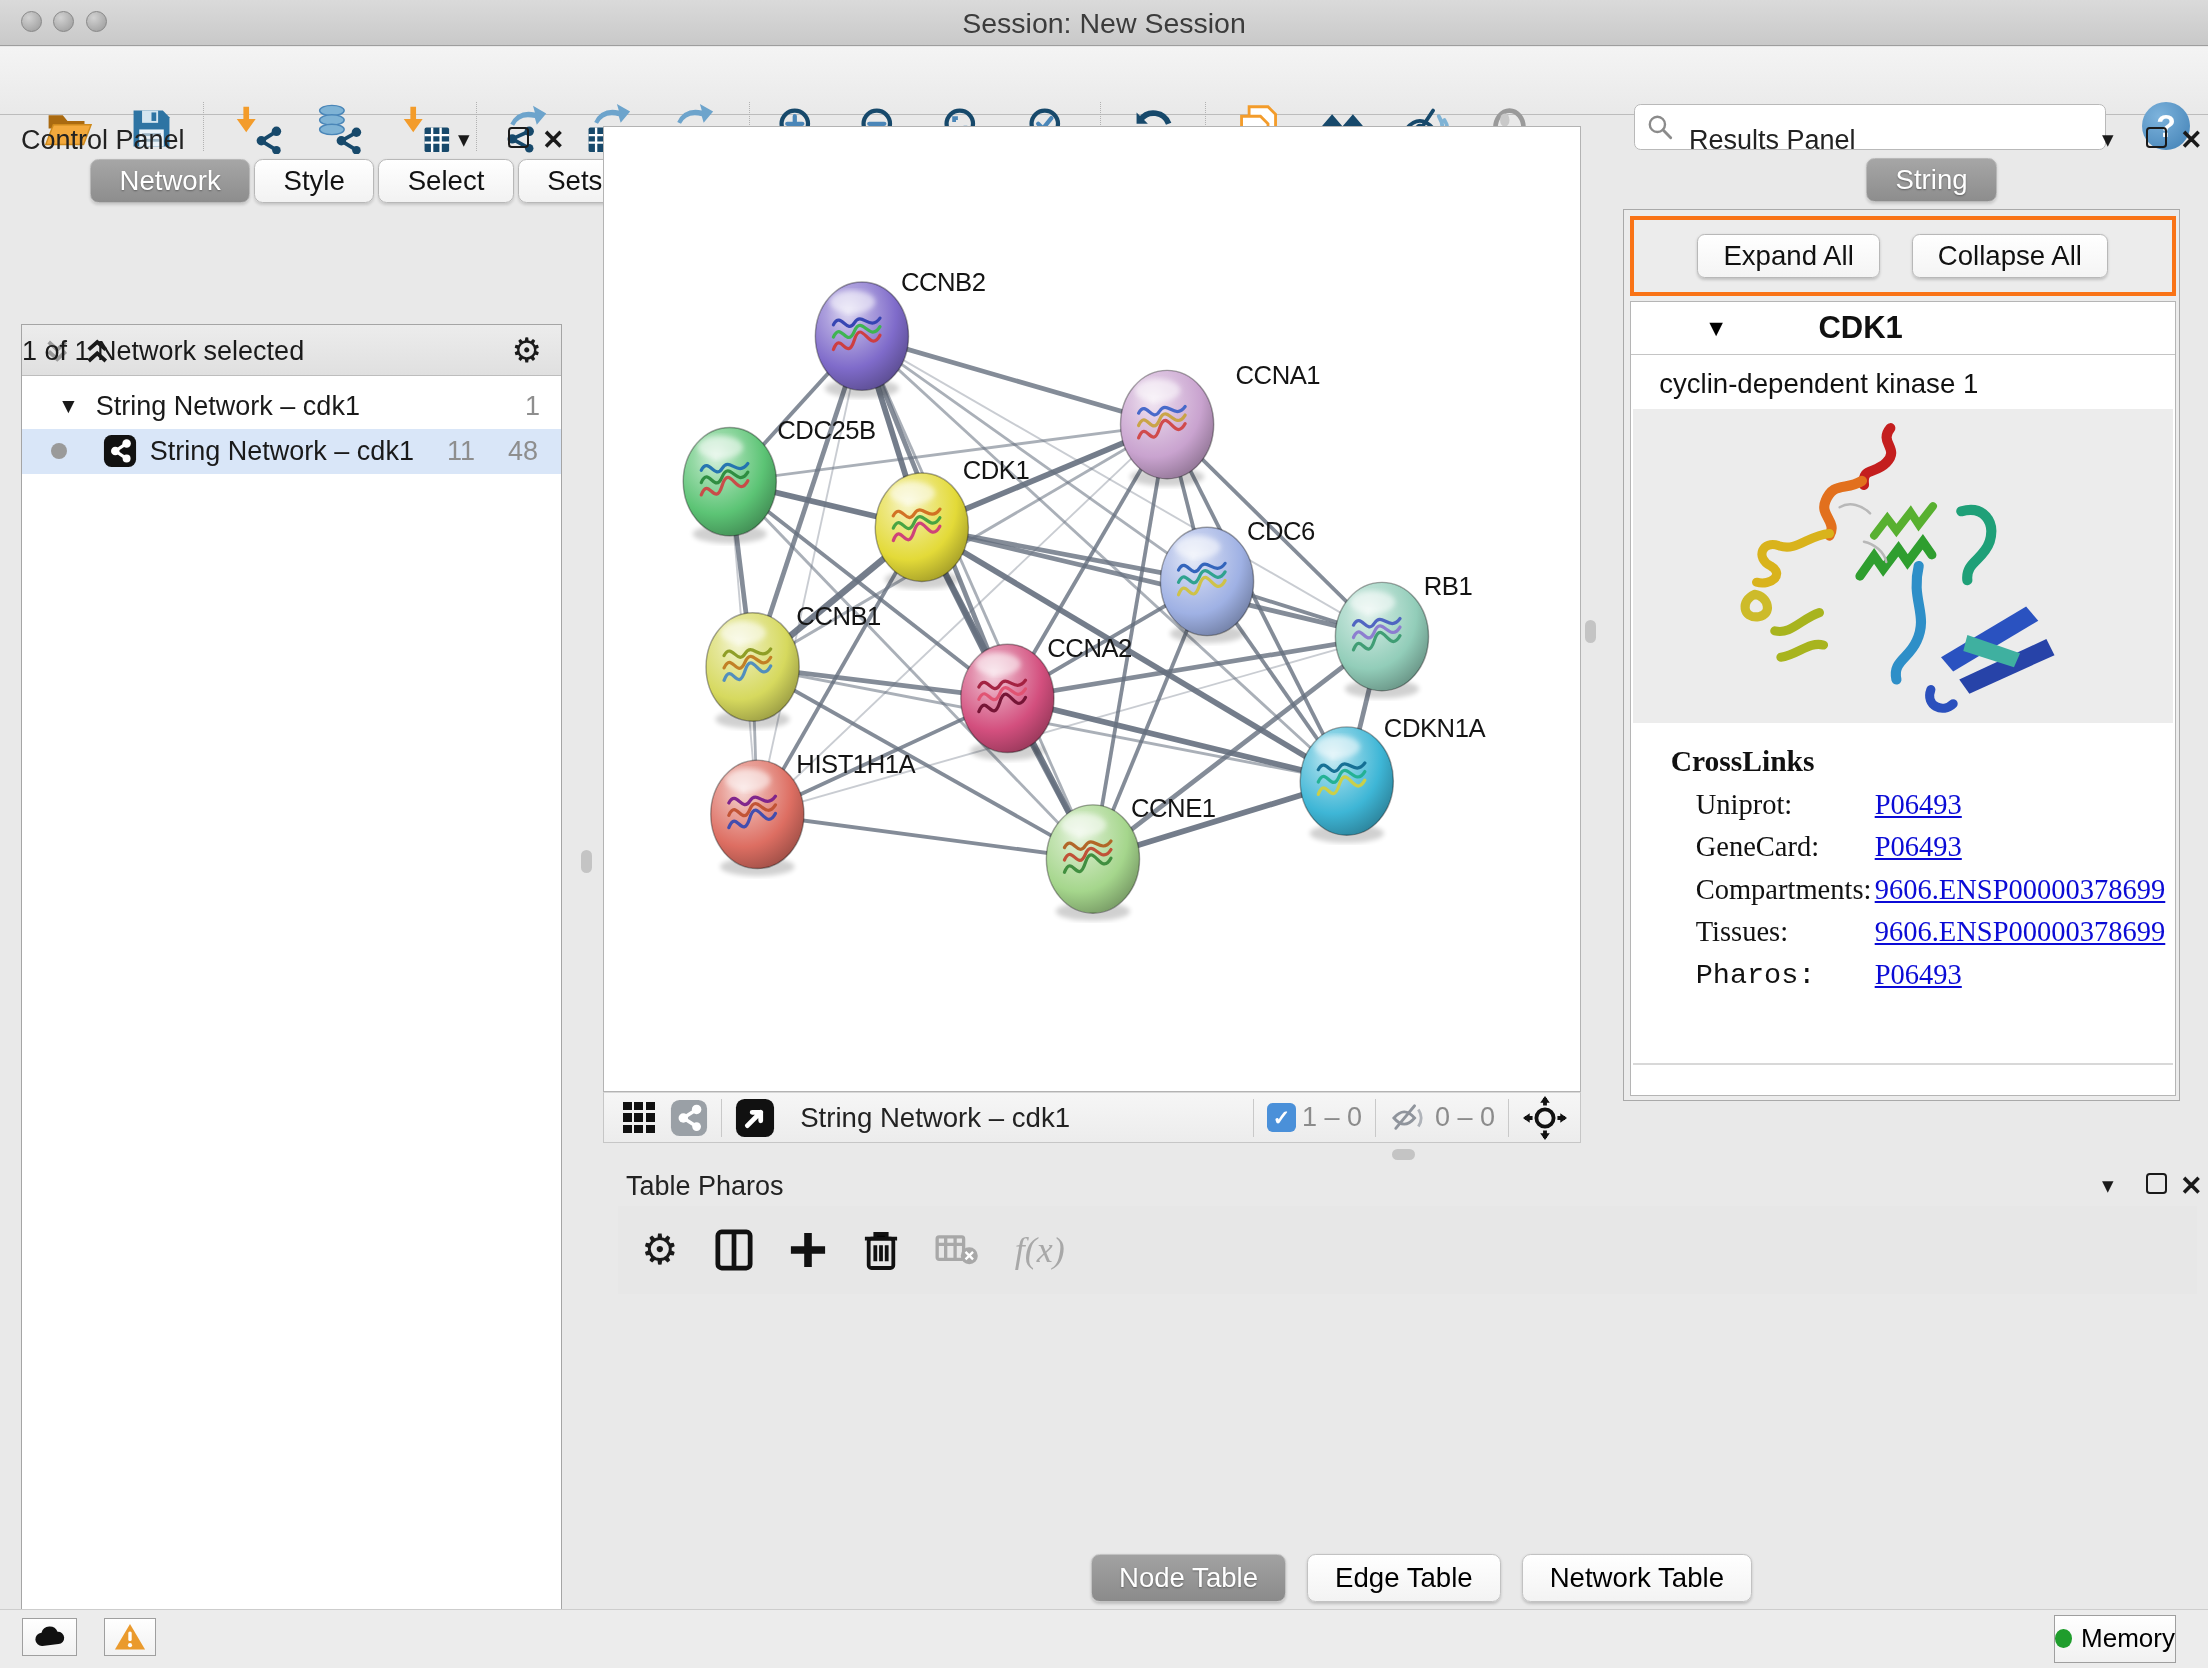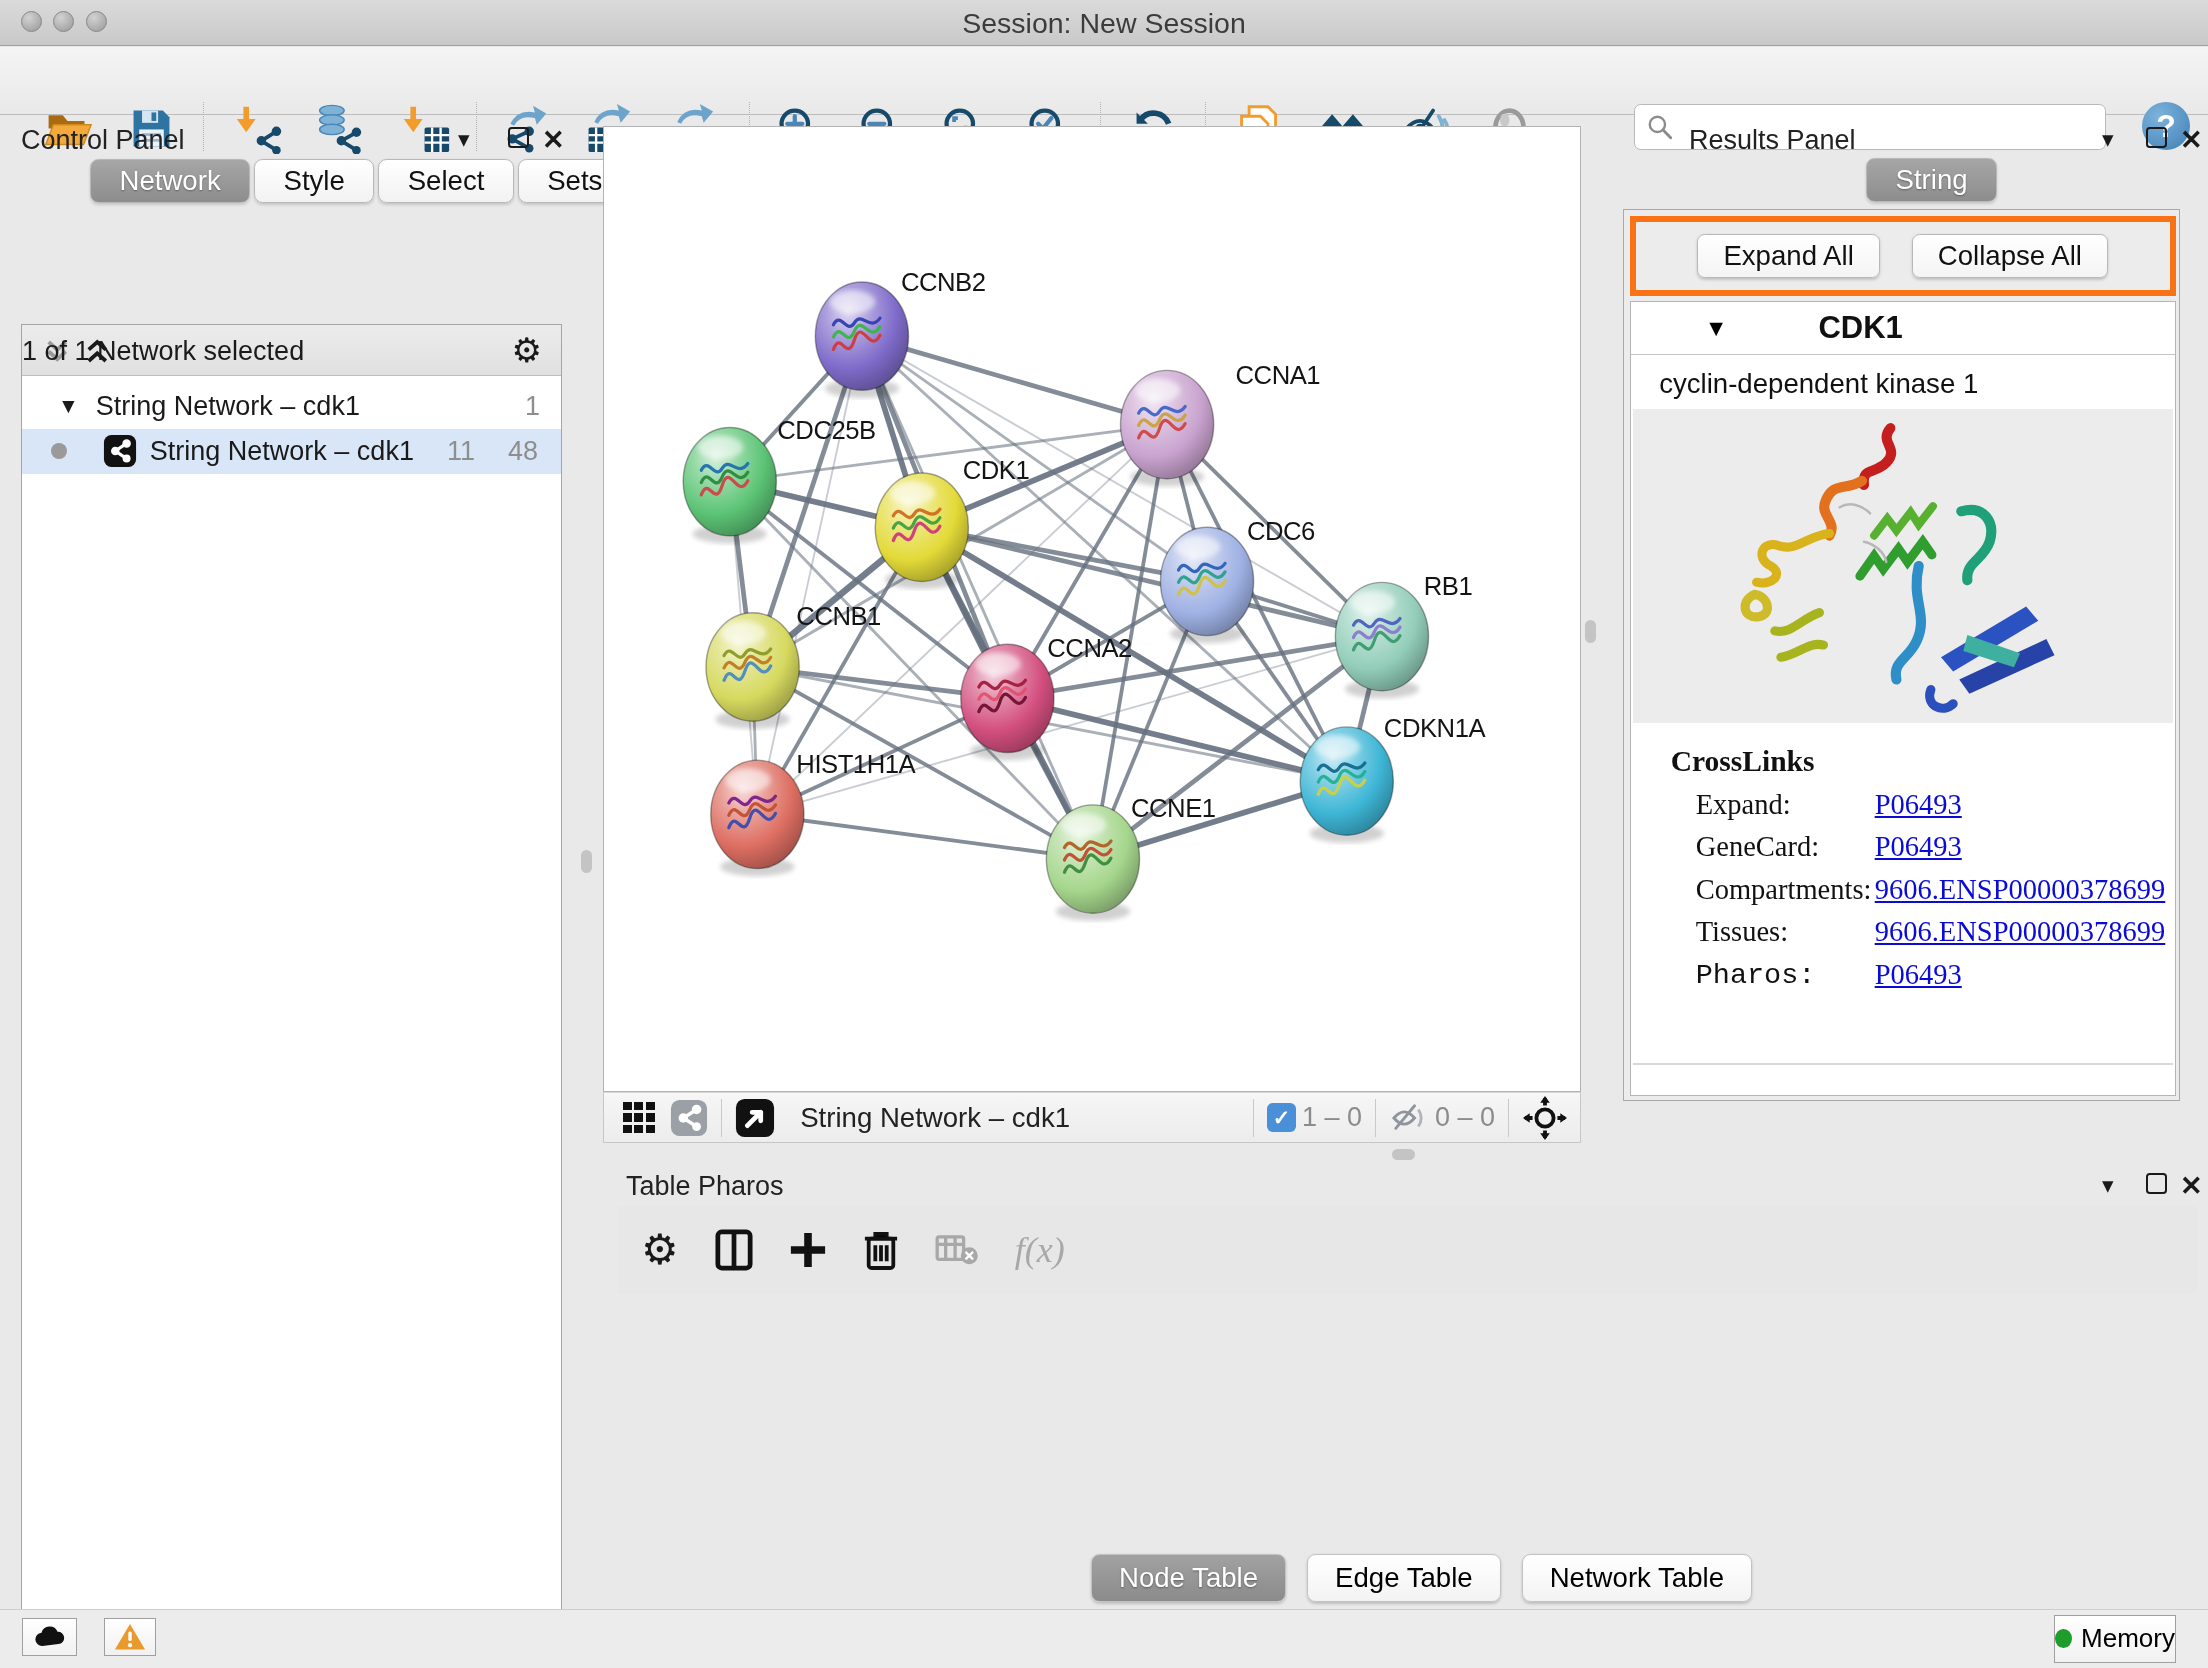--- a/index.html
+++ b/index.html
@@ -540,21 +540,21 @@
 </div>
 
 <div class="abs" style="left:1617px;top:116px;width:592px;height:1046px">
   <span class="abs phead" style="left:72px;top:8.6px">Results Panel</span>
   <span class="abs dd" style="left:485px;top:9.5px">▾</span>
   <span class="abs floatsq" style="left:529px;top:11.4px"></span>
   <span class="abs closex" style="left:563px;top:7.6px">✕</span>
   <div class="tab active abs" style="left:249px;top:42px">String</div>
 </div>
 <div class="rp-outer">
-  <div class="abs" style="left:5.7px;top:5.7px;width:546px;height:80px;border:6px solid #f97316;background:#ececec;display:flex;align-items:center;justify-content:center;gap:32px">
+  <div class="abs" style="left:5.7px;top:5.7px;width:546px;height:80px;border:4px solid #f97316;background:#ececec;display:flex;align-items:center;justify-content:center;gap:32px">
     <div class="btn">Expand All</div>
     <div class="btn">Collapse All</div>
   </div>
   <div class="abs" style="left:5.7px;top:91px;width:546px;height:795px;border:1px solid #b5b5b5;background:#fff">
     <div style="height:53px;border-bottom:1px solid #c4c4c4;display:flex;align-items:center">
       <span style="margin-left:74px;font-size:23px">▼</span>
       <span style="margin-left:91px;font-size:31px;font-weight:bold;color:#111">CDK1</span>
     </div>
     <div style="padding:13.3px 0 0 28.5px;font-size:27.6px;color:#111">cyclin-dependent kinase 1</div>
     <div class="abs" style="left:1.9px;top:107px;width:540px;height:314px;background:#ececec;display:flex;align-items:center;justify-content:center">
@@ -574,21 +574,21 @@
         </g>
         <path d="M218 240 L302 190 L314 204 L230 254 Z" fill="#2a52c0"></path>
         <path d="M236 262 L322 222 L330 238 L246 276 Z" fill="#2743a8"></path>
         <path d="M244 218 L296 236 L290 250 L240 234 Z" fill="#3fb0a0"></path>
       </svg>
     </div>
     <div class="abs serif" style="left:0;top:443px;width:540px">
       <div style="margin-left:40px;font-size:29.5px;font-weight:bold;color:#111">CrossLinks</div>
       <div id="crosslinks-rows">
           <div style="display: flex; margin: 10.5px 0px 0px 65px; font-size: 28.5px; color: rgb(17, 17, 17);">
-            <span style="width: 179px;">Expand:</span>
+            <span style="width: 179px;">Uniprot:</span>
             <span class="link" style="color: rgb(11, 11, 214);">P06493</span>
           </div>
           <div style="display: flex; margin: 10.5px 0px 0px 65px; font-size: 28.5px; color: rgb(17, 17, 17);">
             <span style="width: 179px;">GeneCard:</span>
             <span class="link" style="color: rgb(11, 11, 214);">P06493</span>
           </div>
           <div style="display: flex; margin: 10.5px 0px 0px 65px; font-size: 28.5px; color: rgb(17, 17, 17);">
             <span style="width: 179px;">Compartments:</span>
             <span class="link" style="color: rgb(11, 11, 214);">9606.ENSP00000378699</span>
           </div>

